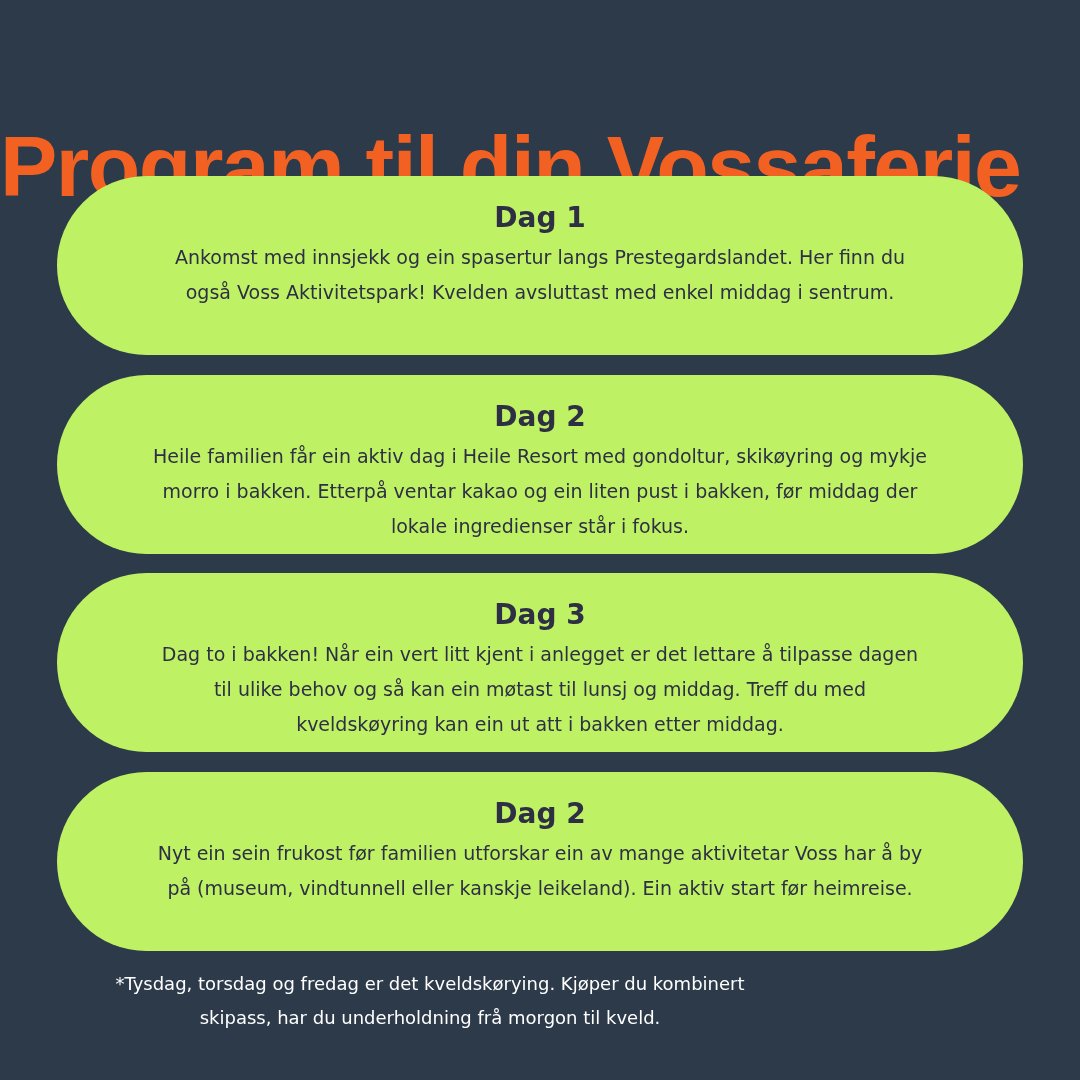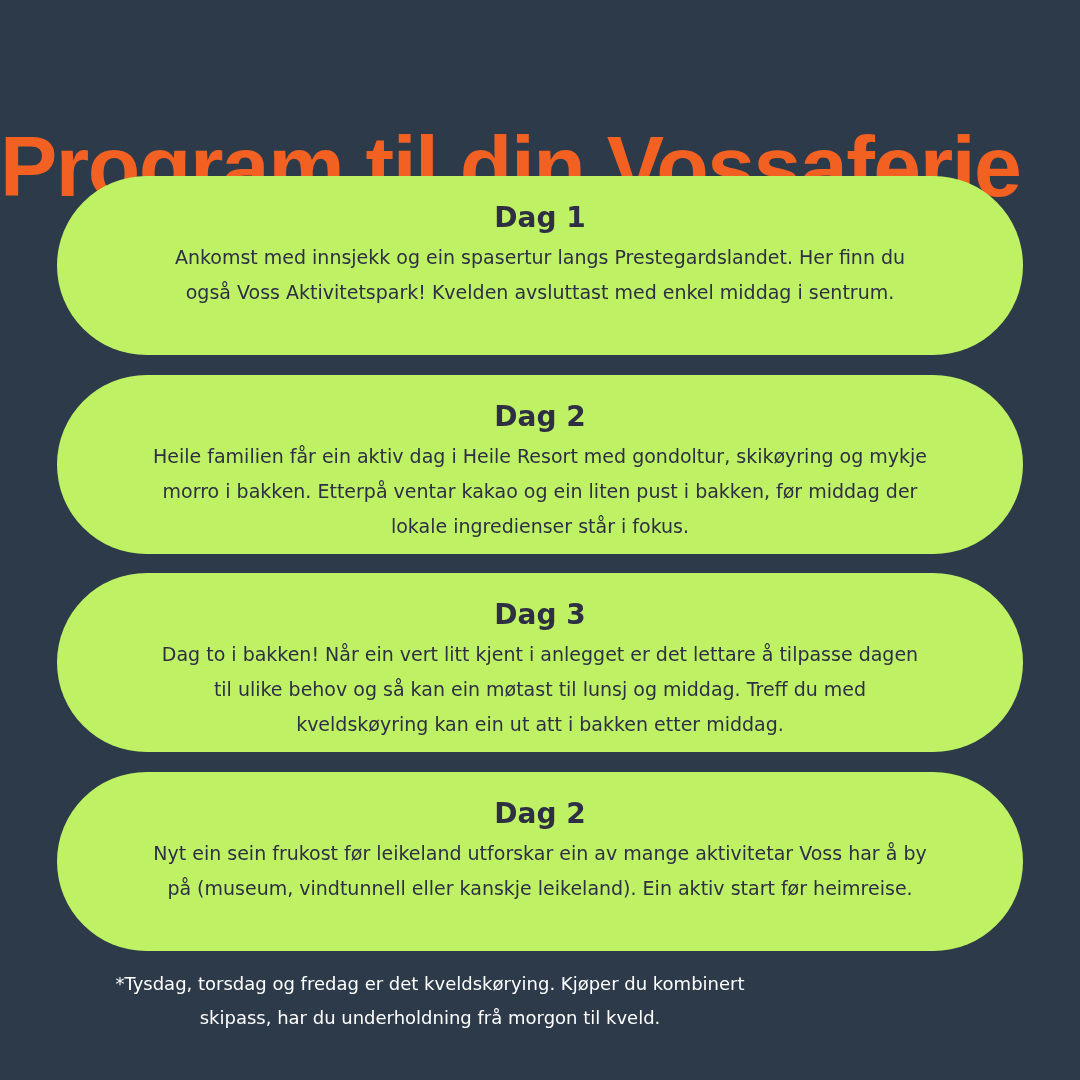--- a/index.html
+++ b/index.html
@@ -107,21 +107,21 @@
   <div class="card-body">
     <span class="card-line">Dag to i bakken! Når ein vert litt kjent i anlegget er det lettare å tilpasse dagen</span>
     <span class="card-line">til ulike behov og så kan ein møtast til lunsj og middag. Treff du med</span>
     <span class="card-line">kveldskøyring kan ein ut att i bakken etter middag.</span>
   </div>
 </div>
 
 <div class="card" style="top:772px;">
   <div class="card-heading">Dag 2</div>
   <div class="card-body">
-    <span class="card-line">Nyt ein sein frukost før leikeland utforskar ein av mange aktivitetar Voss har å by</span>
+    <span class="card-line">Nyt ein sein frukost før familien utforskar ein av mange aktivitetar Voss har å by</span>
     <span class="card-line">på (museum, vindtunnell eller kanskje leikeland). Ein aktiv start før heimreise.</span>
   </div>
 </div>
 
 <div class="footnote">
   <span class="footnote-line">*Tysdag, torsdag og fredag er det kveldskørying. Kjøper du kombinert</span>
   <span class="footnote-line">skipass, har du underholdning frå morgon til kveld.</span>
 </div>
 
 </body></html>

